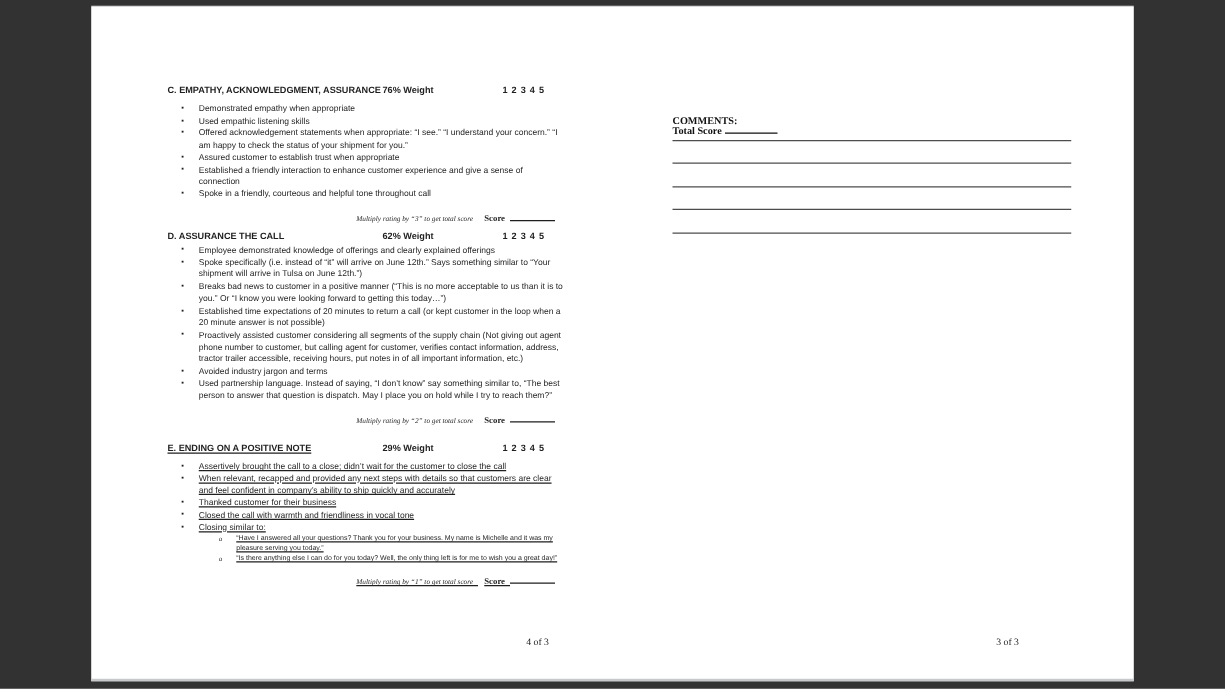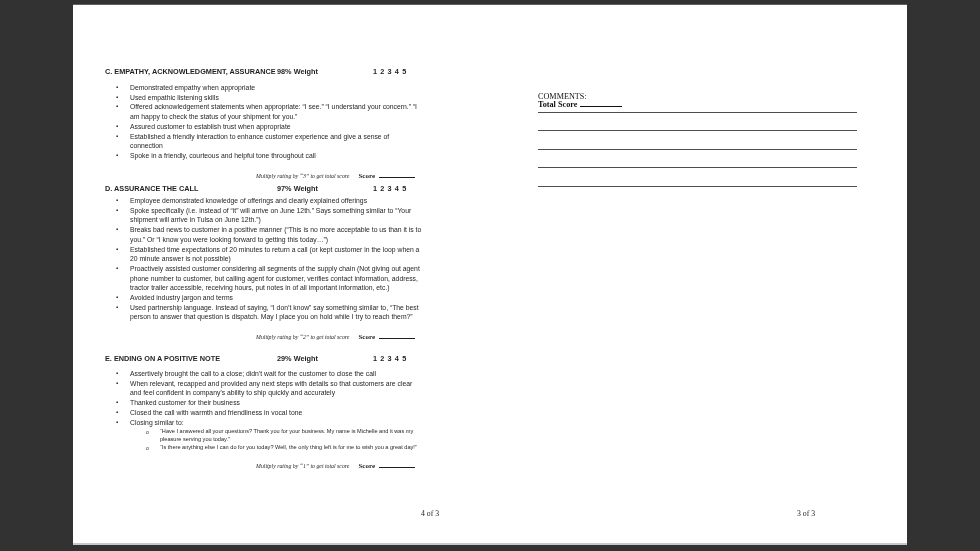--- a/index.html
+++ b/index.html
@@ -8,82 +8,82 @@
     background:#323232; overflow:hidden;
     font-family:"Liberation Sans", sans-serif;
   }
   .paper {
     position:absolute; left:73px; top:5px; width:834px; height:538px;
     background:#ffffff;
     border-bottom:2px solid #c6c9cb;
     box-shadow:0 -1px 0 #5d6166;
   }
   
-  .rubric-section { position:absolute; left:32px; width:318px; color:#1f1f1f; }
+  .rubric-section { position:absolute; left:61px; width:318px; color:#1f1f1f; }
   .sec-c { top:63px; }
   .sec-d { top:180px; }
-  .sec-e { top:350px; }
+  .sec-e { top:350px;text-decoration:underline; }
   .sec-head { position:relative; font-weight:bold; font-size:7.3px; line-height:8px; white-space:nowrap; }
   .sec-weight { position:absolute; left:172px; top:0; }
   .sec-scale  { position:absolute; left:268px; top:0; letter-spacing:0.6px; }
   ul.bullets { list-style:none; margin:7px 0 0 0; padding:0; font-size:6.8px; line-height:9.7px; }
   .sec-d ul.bullets { margin-top:3px; }
   .sec-e ul.bullets { margin-top:6px; }
   ul.bullets li { position:relative; padding-left:25px; }
   ul.bullets li::before { content:"▪"; position:absolute; left:11px; top:0; font-size:6px; }
   ul.sub-bullets { list-style:none; margin:0; padding:0; font-size:5.6px; line-height:8px; color:#1f1f1f; }
   ul.sub-bullets li { position:relative; padding-left:55px; }
   ul.sub-bullets li::before { content:"o"; position:absolute; left:41px; top:0.5px; font-size:5px; }
   .score-line { margin-top:3px; text-align:right; padding-right:8px; font-family:"Liberation Serif", serif; white-space:nowrap; }
   .mult-note { font-style:italic; font-size:5.8px; }
   .score-word { font-weight:bold; font-size:7px; margin-left:5px;text-align:right; }
   .score-blank { display:inline-block; width:36px; height:5px; border-bottom:1px solid #1f1f1f; }
   
   .page-right-block { position:absolute; left:465px; top:46px; width:319px; color:#111; font-family:"Liberation Serif", serif; }
   .total-score-row { position:absolute; top:4px; left:0; font-weight:bold; font-size:8.2px; white-space:nowrap;margin-top:45px; }
   .total-blank { display:inline-block; width:42px; height:5px; border-bottom:1.5px solid #111; margin-left:3px; }
-  .comments-label { position:absolute; top:41px; left:0; font-weight:normal; font-size:8.2px; }
+  .comments-label { position:absolute; top:41px; left:0; font-weight:bold; font-size:8.2px; }
   .comments-lines { position:absolute; top:43px; left:0; width:319px; }
   .comment-line { height:17.6px; border-bottom:1px solid #4d4d4d; }
   
   .footer { position:absolute; font-family:"Liberation Serif", serif; font-size:7.8px; color:#222; }
   .footer-left  { left:348px; top:504px; }
   .footer-right { left:724px; top:504px; }
 </style>
 </head>
 <body>
 
 <div class="stage">
   <div class="paper">
 
     <section class="rubric-section sec-c">
       <div class="sec-head">
         <span class="sec-title">C. EMPATHY, ACKNOWLEDGMENT, ASSURANCE</span>
-        <span class="sec-weight">98% Weight</span>
+        <span class="sec-weight">76% Weight</span>
         <span class="sec-scale">1 2 3 4 5</span>
       </div>
       <ul class="bullets">
           <li>Demonstrated empathy when appropriate</li>
           <li>Used empathic listening skills</li>
           <li>Offered acknowledgement statements when appropriate: “I see.” “I understand your concern.” “I am happy to check the status of your shipment for you.”</li>
           <li>Assured customer to establish trust when appropriate</li>
           <li>Established a friendly interaction to enhance customer experience and give a sense of connection</li>
           <li>Spoke in a friendly, courteous and helpful tone throughout call</li>
         </ul>
       <div class="score-line">
         <span class="mult-note">Multiply rating by “3” to get total score</span>
         <span class="score-word">Score</span>
         <span class="score-blank"></span>
       </div>
     </section>
 
     <section class="rubric-section sec-d">
       <div class="sec-head">
         <span class="sec-title">D. ASSURANCE THE CALL</span>
-        <span class="sec-weight">97% Weight</span>
+        <span class="sec-weight">62% Weight</span>
         <span class="sec-scale">1 2 3 4 5</span>
       </div>
       <ul class="bullets">
           <li>Employee demonstrated knowledge of offerings and clearly explained offerings</li>
           <li>Spoke specifically (i.e. instead of “it” will arrive on June 12th.” Says something similar to “Your shipment will arrive in Tulsa on June 12th.”)</li>
           <li>Breaks bad news to customer in a positive manner (“This is no more acceptable to us than it is to you.” Or “I know you were looking forward to getting this today…”)</li>
           <li>Established time expectations of 20 minutes to return a call (or kept customer in the loop when a 20 minute answer is not possible)</li>
           <li>Proactively assisted customer considering all segments of the supply chain (Not giving out agent phone number to customer, but calling agent for customer, verifies contact information, address, tractor trailer accessible, receiving hours, put notes in of all important information, etc.)</li>
           <li>Avoided industry jargon and terms</li>
           <li>Used partnership language. Instead of saying, “I don’t know” say something similar to, “The best person to answer that question is dispatch. May I place you on hold while I try to reach them?”</li>

